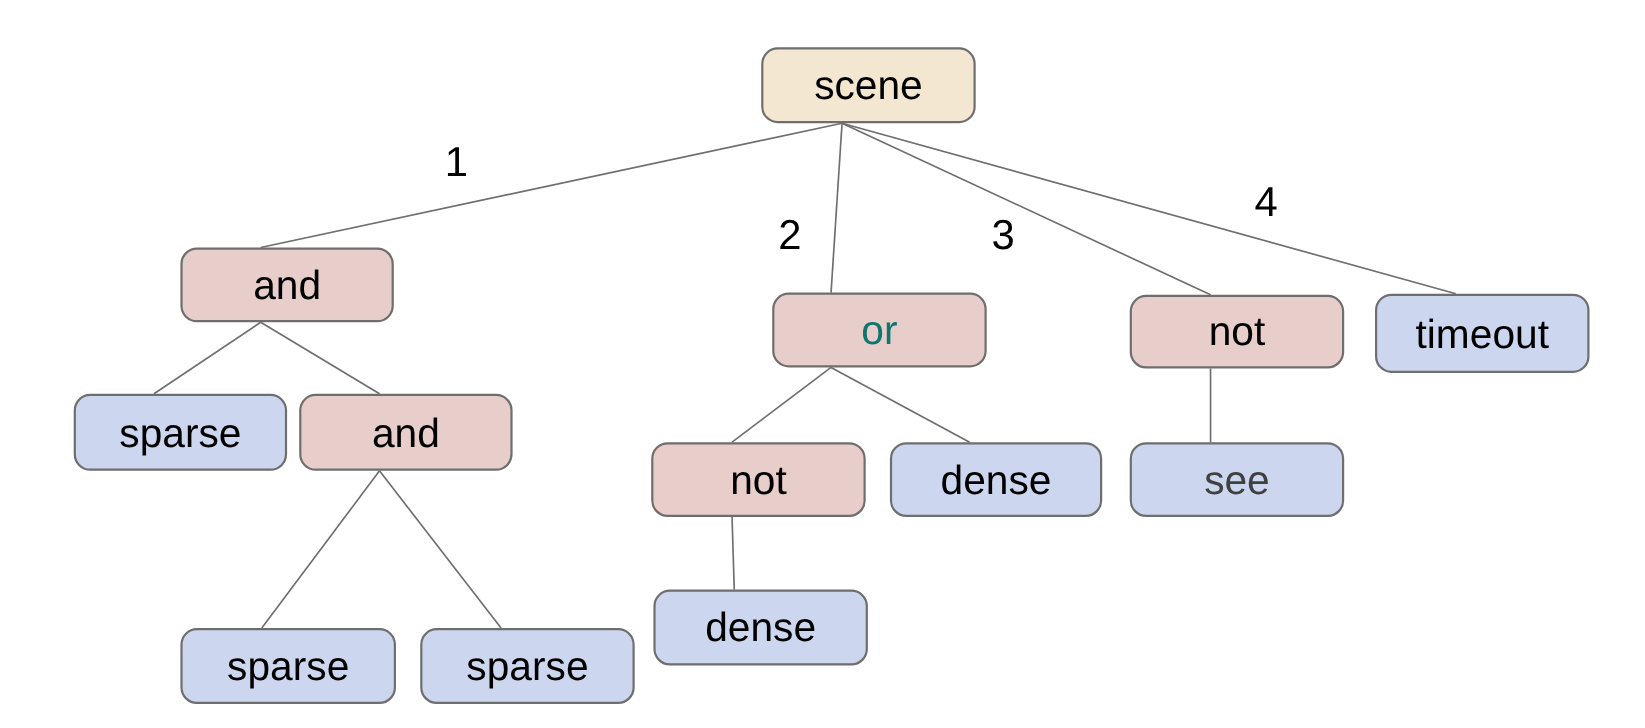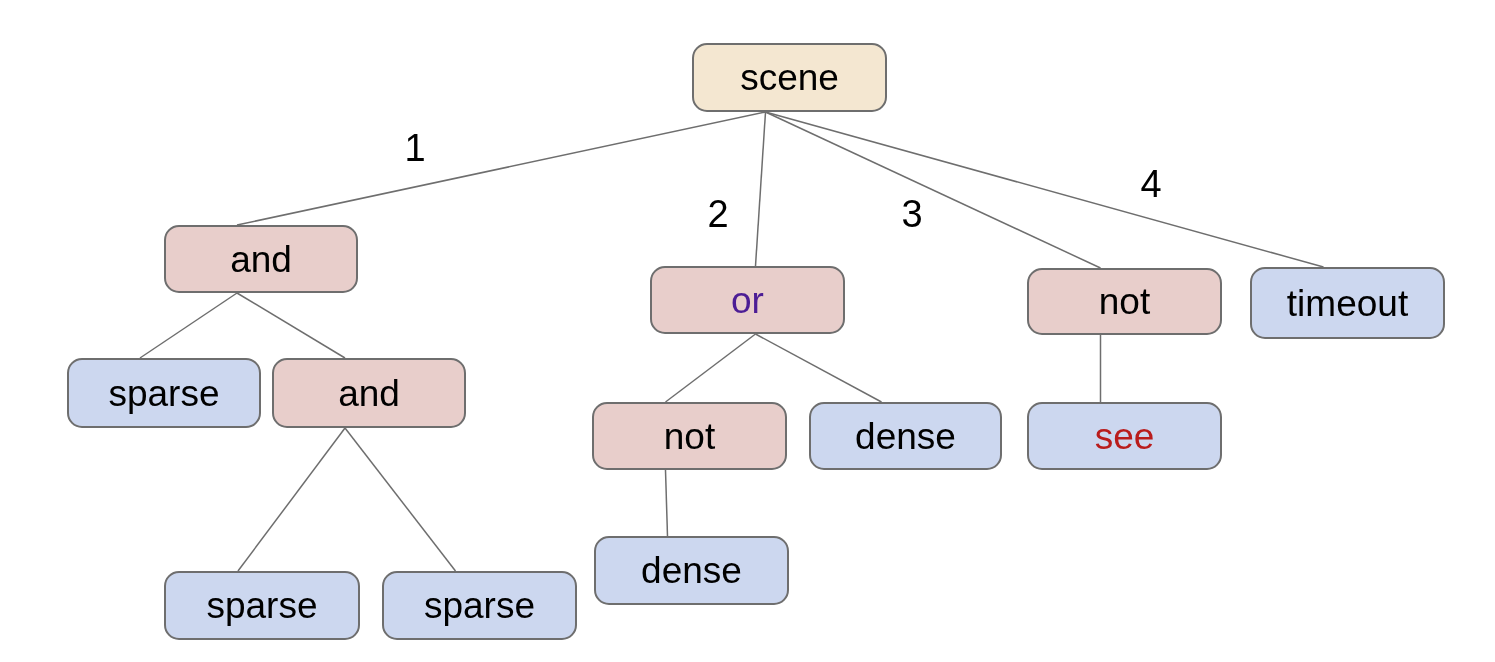--- a/index.html
+++ b/index.html
@@ -57,28 +57,28 @@
       <line x1="237" y1="293" x2="345" y2="358" stroke="#6e6e6e" stroke-width="1.5"></line>
       <line x1="345" y1="428" x2="238" y2="571" stroke="#6e6e6e" stroke-width="1.5"></line>
       <line x1="345" y1="428" x2="455.5" y2="571" stroke="#6e6e6e" stroke-width="1.5"></line>
       <line x1="755.5" y1="334" x2="665.5" y2="402" stroke="#6e6e6e" stroke-width="1.5"></line>
       <line x1="755.5" y1="334" x2="881.5" y2="402" stroke="#6e6e6e" stroke-width="1.5"></line>
       <line x1="665.5" y1="470" x2="667.5" y2="536" stroke="#6e6e6e" stroke-width="1.5"></line>
       <line x1="1100.5" y1="335" x2="1100.5" y2="402" stroke="#6e6e6e" stroke-width="1.5"></line>
     </svg>
 <div class="node" style="left: 668px; top: 43px; width: 195px; height: 69px; background: rgb(244, 231, 209); border-color: rgb(110, 110, 110); color: rgb(0, 0, 0);">scene</div>
     <div class="node" style="left: 140px; top: 225px; width: 194px; height: 68px; background: rgb(232, 206, 203); border-color: rgb(110, 110, 110); color: rgb(0, 0, 0);">and</div>
-    <div class="node" style="left: 626px; top: 266px; width: 195px; height: 68px; background: rgb(232, 206, 203); border-color: rgb(110, 110, 110); color: #4c1d95;">or</div>
+    <div class="node" style="left: 678px; top: 266px; width: 195px; height: 68px; background: rgb(232, 206, 203); border-color: rgb(110, 110, 110); color: #0f766e;">or</div>
     <div class="node" style="left: 1003px; top: 268px; width: 195px; height: 67px; background: rgb(232, 206, 203); border-color: rgb(110, 110, 110); color: rgb(0, 0, 0);">not</div>
     <div class="node" style="left: 1226px; top: 267px; width: 195px; height: 72px; background: rgb(204, 215, 239); border-color: rgb(110, 110, 110); color: rgb(0, 0, 0);">timeout</div>
     <div class="node" style="left: 43px; top: 358px; width: 194px; height: 70px; background: rgb(204, 215, 239); border-color: rgb(110, 110, 110); color: rgb(0, 0, 0);">sparse</div>
     <div class="node" style="left: 248px; top: 358px; width: 194px; height: 70px; background: rgb(232, 206, 203); border-color: rgb(110, 110, 110); color: rgb(0, 0, 0);">and</div>
     <div class="node" style="left: 568px; top: 402px; width: 195px; height: 68px; background: rgb(232, 206, 203); border-color: rgb(110, 110, 110); color: rgb(0, 0, 0);">not</div>
     <div class="node" style="left: 785px; top: 402px; width: 193px; height: 68px; background: rgb(204, 215, 239); border-color: rgb(110, 110, 110); color: rgb(0, 0, 0);">dense</div>
-    <div class="node" style="left: 1003px; top: 402px; width: 195px; height: 68px; background: rgb(204, 215, 239); border-color: rgb(110, 110, 110); color: #b91c1c;">see</div>
+    <div class="node" style="left: 1003px; top: 402px; width: 195px; height: 68px; background: rgb(204, 215, 239); border-color: rgb(110, 110, 110); color: #404040;">see</div>
     <div class="node" style="left: 570px; top: 536px; width: 195px; height: 69px; background: rgb(204, 215, 239); border-color: rgb(110, 110, 110); color: rgb(0, 0, 0);">dense</div>
     <div class="node" style="left: 140px; top: 571px; width: 196px; height: 69px; background: rgb(204, 215, 239); border-color: rgb(110, 110, 110); color: rgb(0, 0, 0);">sparse</div>
     <div class="node" style="left: 358px; top: 571px; width: 195px; height: 69px; background: rgb(204, 215, 239); border-color: rgb(110, 110, 110); color: rgb(0, 0, 0);">sparse</div>
     <div class="edge-label" style="left: 415px; top: 148px;">1</div>
     <div class="edge-label" style="left: 718px; top: 214px;">2</div>
     <div class="edge-label" style="left: 912px; top: 214px;">3</div>
     <div class="edge-label" style="left: 1151px; top: 184px;">4</div>
   </div>
 
 </body></html>

